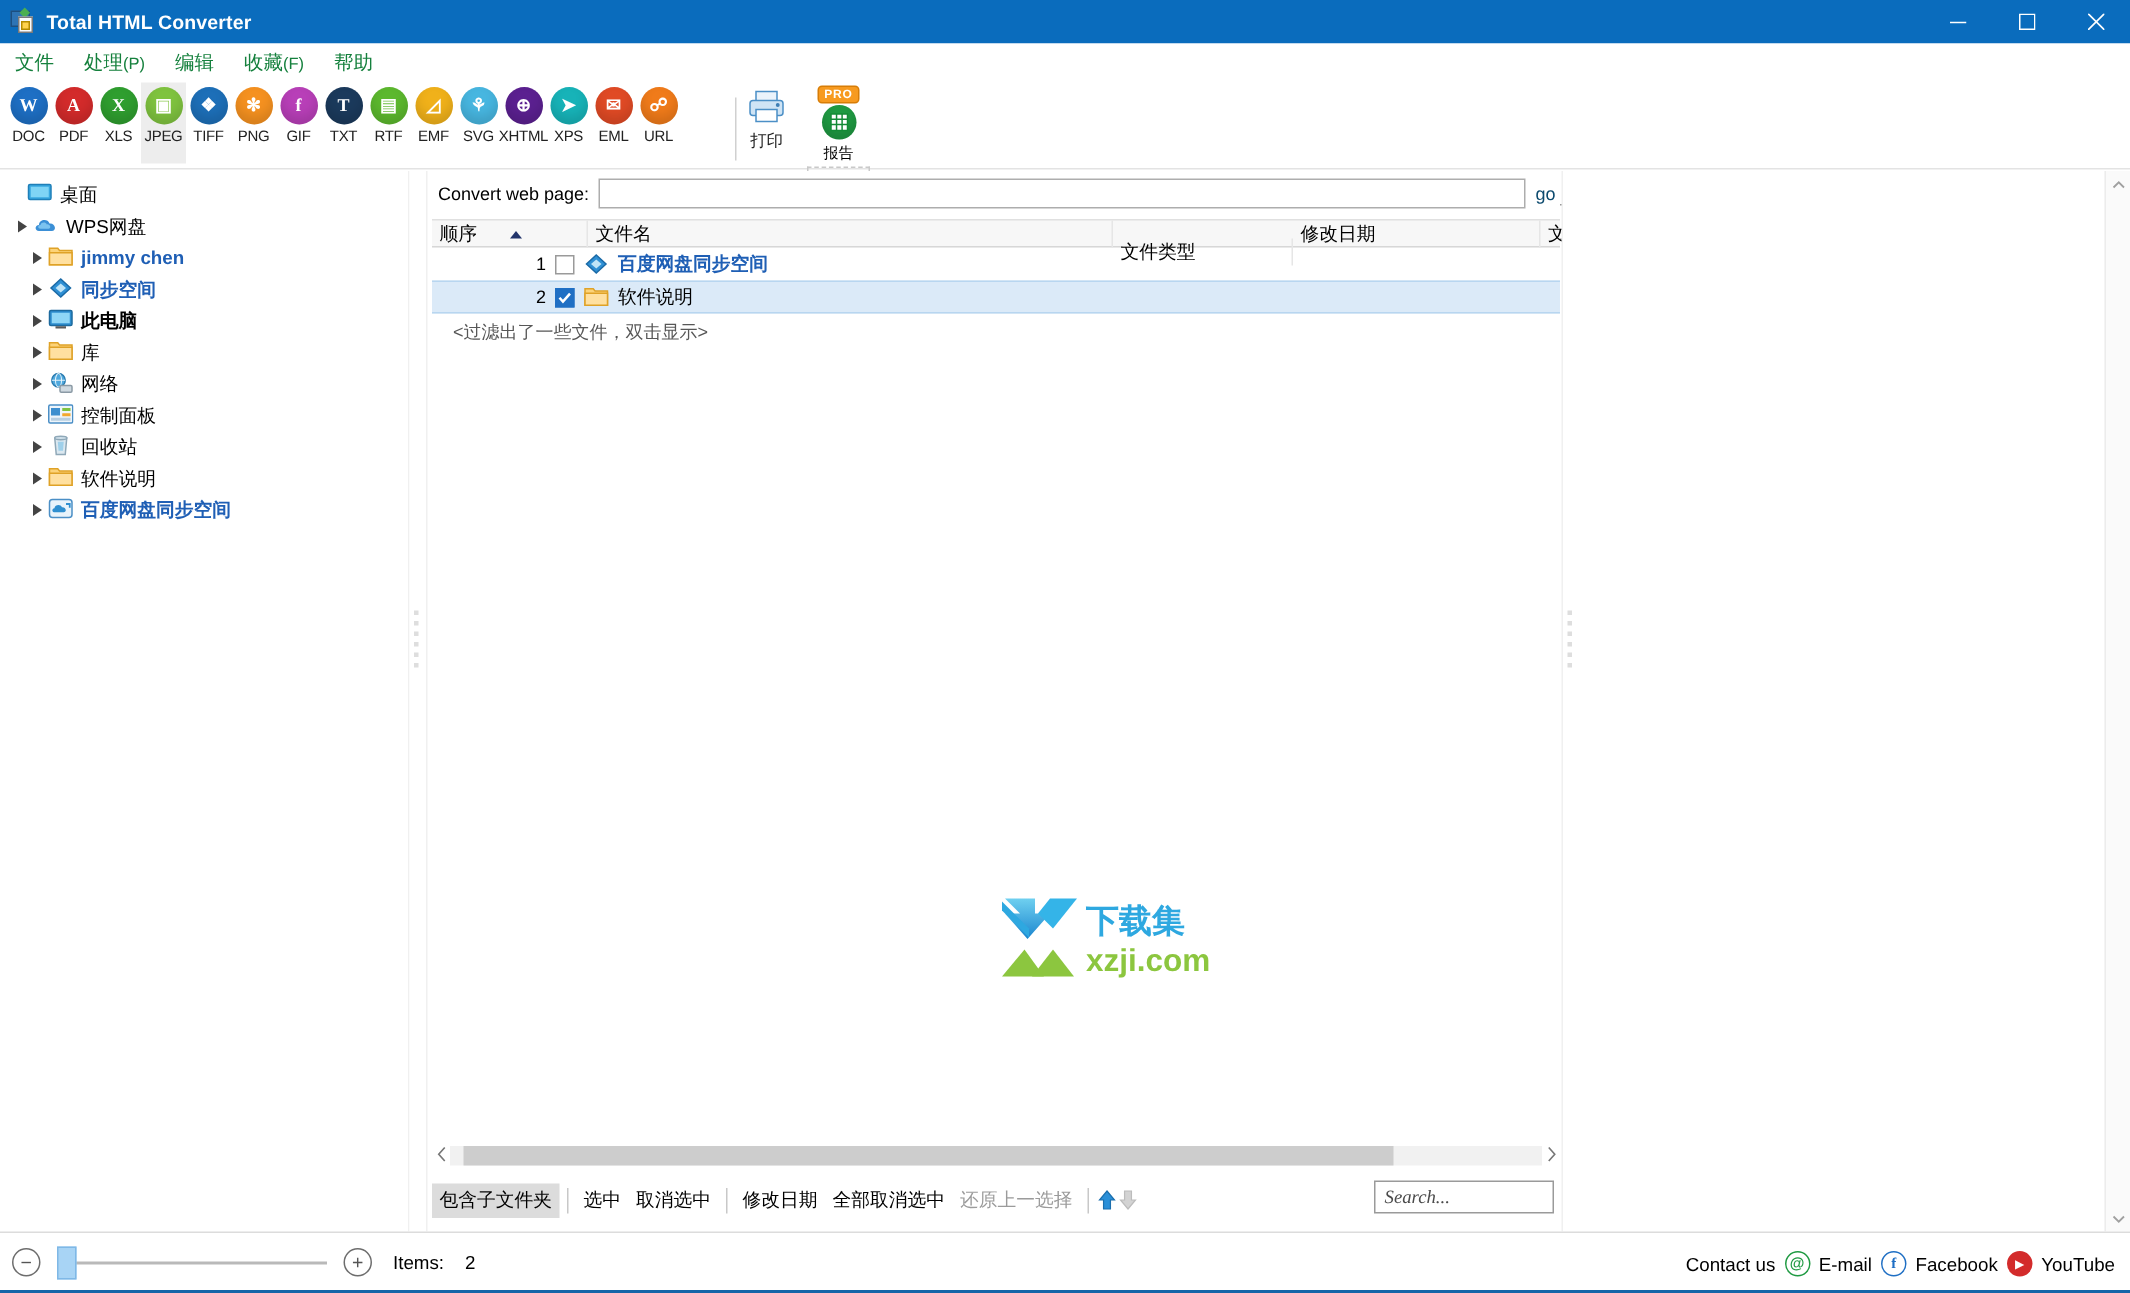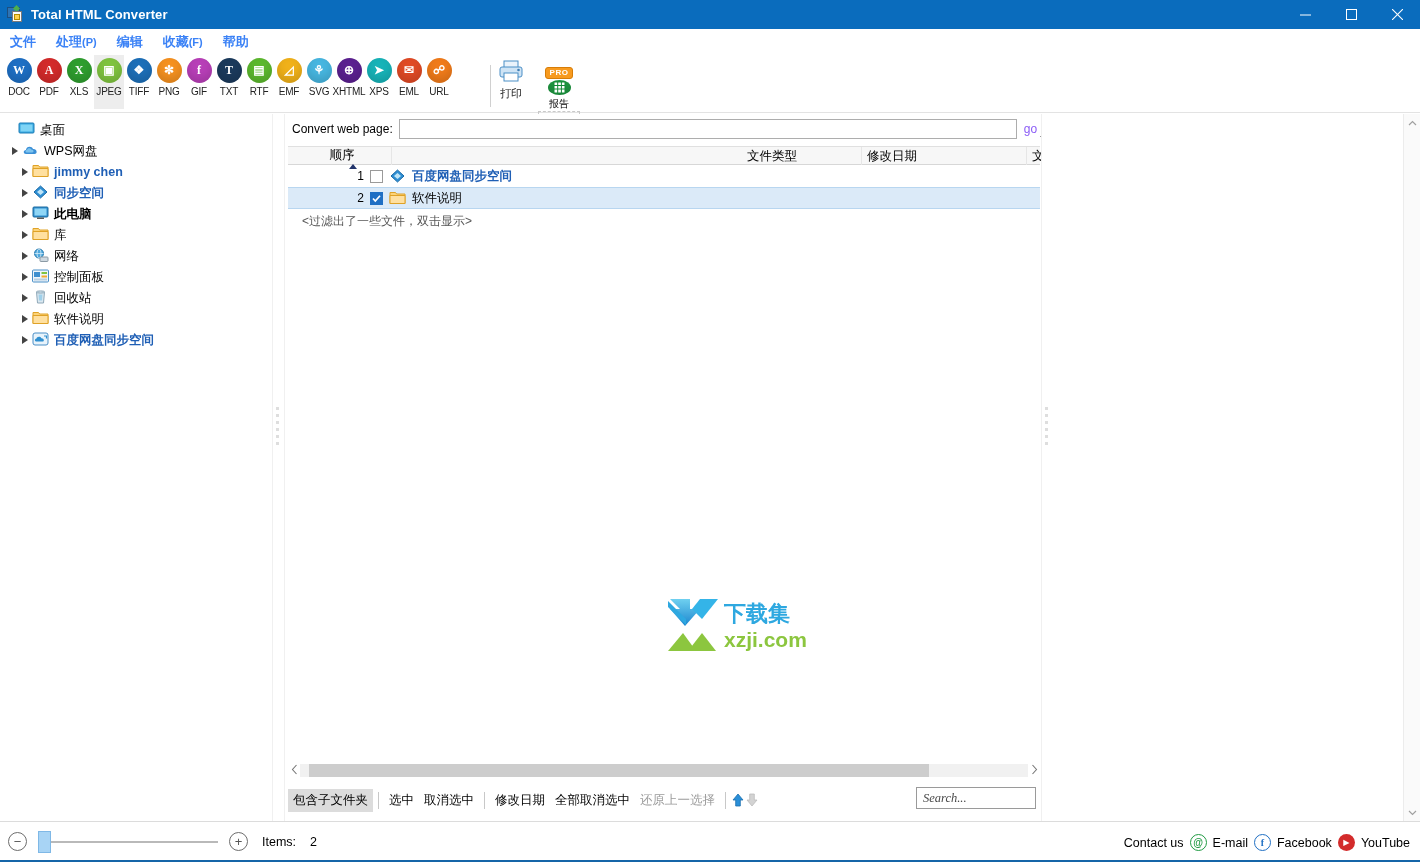--- a/index.html
+++ b/index.html
@@ -31,21 +31,21 @@
   }
   .winbtns { position:absolute; right:0; top:0; height:29px; display:flex; }
   .winbtn { width:46px; height:29px; display:flex; align-items:center; justify-content:center; color:#fff; }
   .winbtn svg { display:block; }
 
   
   .menubar {
     position:absolute; left:0; top:29px; width:1420px; height:26px;
     background:#fff; display:flex; align-items:center;
   }
-  .menuitem { padding:3px 10px; font-size:13px; color:#3b82f6; white-space:nowrap;font-weight:bold; }
+  .menuitem { padding:3px 10px; font-size:13px; color:#15803d; white-space:nowrap; }
   .menuitem .mn { font-size:11px; }
 
   
   .toolbar {
     position:absolute; left:0; top:55px; width:1420px; height:58px;
     background:#fff; border-bottom:1px solid #e3e3e3;
   }
   .fmtbar { position:absolute; left:4px; top:0px; display:flex; }
   .fmtbtn {
     width:30px; height:54px; display:flex; flex-direction:column; align-items:center;
@@ -64,21 +64,21 @@
   .tbsep { width:1px; height:42px; background:#d0d0d0; margin:4px 5px 0 5px; }
 
   .printbtn { position:absolute; left:494px; top:0px; width:34px; height:54px;
               display:flex; flex-direction:column; align-items:center; padding-top:4px; }
   .printico { width:26px; height:24px; position:relative; }
 
   .reportbtn { position:absolute; left:541px; top:0px; width:36px; height:56px;
                display:flex; flex-direction:column; align-items:center; }
   .probadge {
     background:#f79a1f; color:#fff; font-size:8px; font-weight:bold;
-    border-radius:3px; padding:0px 4px; line-height:10px; margin-top:12px;
+    border-radius:3px; padding:0px 4px; line-height:10px; margin-top:2px;
     border:1px solid #d77d07; letter-spacing:0.5px;
   }
   .reportico { width:23px;height:23px;border-radius:50%; background:#1f9a42; display:flex;align-items:center;justify-content:center;
                box-shadow: inset 0 -5px 8px rgba(0,0,0,0.15); margin-top:1px;}
   .reportlbl { font-size:10px; margin-top:2px; }
   .reportframe { position:absolute; left:538px; top:56px; width:42px; height:56px; border:1px dashed #c9c9c9; }
 
   .goto { position:absolute; left:585px; top:58px; display:flex; align-items:center; gap:3px; }
   .circ-arrow { width:15px; height:15px; border-radius:50%; background:#2fa82f; display:flex; align-items:center; justify-content:center; box-shadow: inset 0 -3px 5px rgba(0,0,0,0.16);}
   .goto-lbl { font-size:12px; color:#000; }
@@ -115,21 +115,21 @@
   .splitter { position:absolute; top:114px; width:10px; height:707px; background:#fff; }
   .splitter .dots { position:absolute; left:3px; top:293px; width:5px; }
   .sdot { width:3px;height:3px;background:#dedede;margin-bottom:4px; }
   .splitline { position:absolute; top:114px; width:1px; height:707px; background:#f0f0f0; }
 
   
   .center { position:absolute; left:288px; top:114px; width:752px; height:707px; background:#fff; }
   .cwrow { display:flex; align-items:center; height:24px; margin-top:3px;}
   .cwlbl { font-size:12px; color:#000; margin-left:4px; }
   .cwinput { margin-left:6px; width:618px; height:20px; border:1px solid #adadad; background:#fff; }
-  .cwgo { margin-left:7px; font-size:12px; color:#8b5cf6; }
+  .cwgo { margin-left:7px; font-size:12px; color:#0c4a6e; }
 
   .lvhead { position:absolute; left:0; top:32px; width:752px; height:19px; background:#f7f7f7; border-top:1px solid #e0e0e0; border-bottom:1px solid #d7d7d7;}
   .lvh { position:absolute; top:0; height:18px; display:flex; align-items:center; font-size:12.5px; color:#000; border-right:1px solid #e6e6e6; padding-left:5px;}
   .sortasc { width:0;height:0;border-left:4px solid transparent;border-right:4px solid transparent;border-bottom:5px solid #22346b; }
 
   .lvbody { position:absolute; left:0; top:51px; width:752px; height:640px; }
   .lrow { display:flex; align-items:center; height:22px; position:relative; }
   .lrow.sel { background:#dbeaf8; border-top:1px solid #b8d6f0; border-bottom:1px solid #b8d6f0; }
   .lnum { width:82px; text-align:right; padding-right:6px; font-size:12px; color:#000; }
   .cbox { width:13px;height:13px;border:1px solid #9a9a9a;background:#fff; margin-right:6px; position:relative;}
@@ -480,25 +480,28 @@
 
   <div class="center">
 
     <div class="cwrow">
       <span class="cwlbl">Convert web page:</span>
       <input class="cwinput" type="text" value="" style="">
       <span class="cwgo">go</span>
     </div>
 
     <div class="lvhead">
-      <div class="lvh" style="left:0;width:104px;flex-direction:column;">
+      <div class="lvh" style="left:0;width:104px;">
         <span>顺序</span>
         <span class="sortasc" style="margin-left:22px;"></span>
       </div>
-      <div class="lvh" style="left:454px;width:120px;">
+      <div class="lvh" style="left:104px;width:350px;">
+        <span>文件名</span>
+      </div>
+      <div class="lvh" style="left:454px;width:120px;margin-top:12px;">
         <span>文件类型</span>
       </div>
       <div class="lvh" style="left:574px;width:165px;">
         <span>修改日期</span>
       </div>
       <div class="lvh" style="left:739px;width:13px;border-right:none;">
         <span>文</span>
       </div>
     </div>
 

